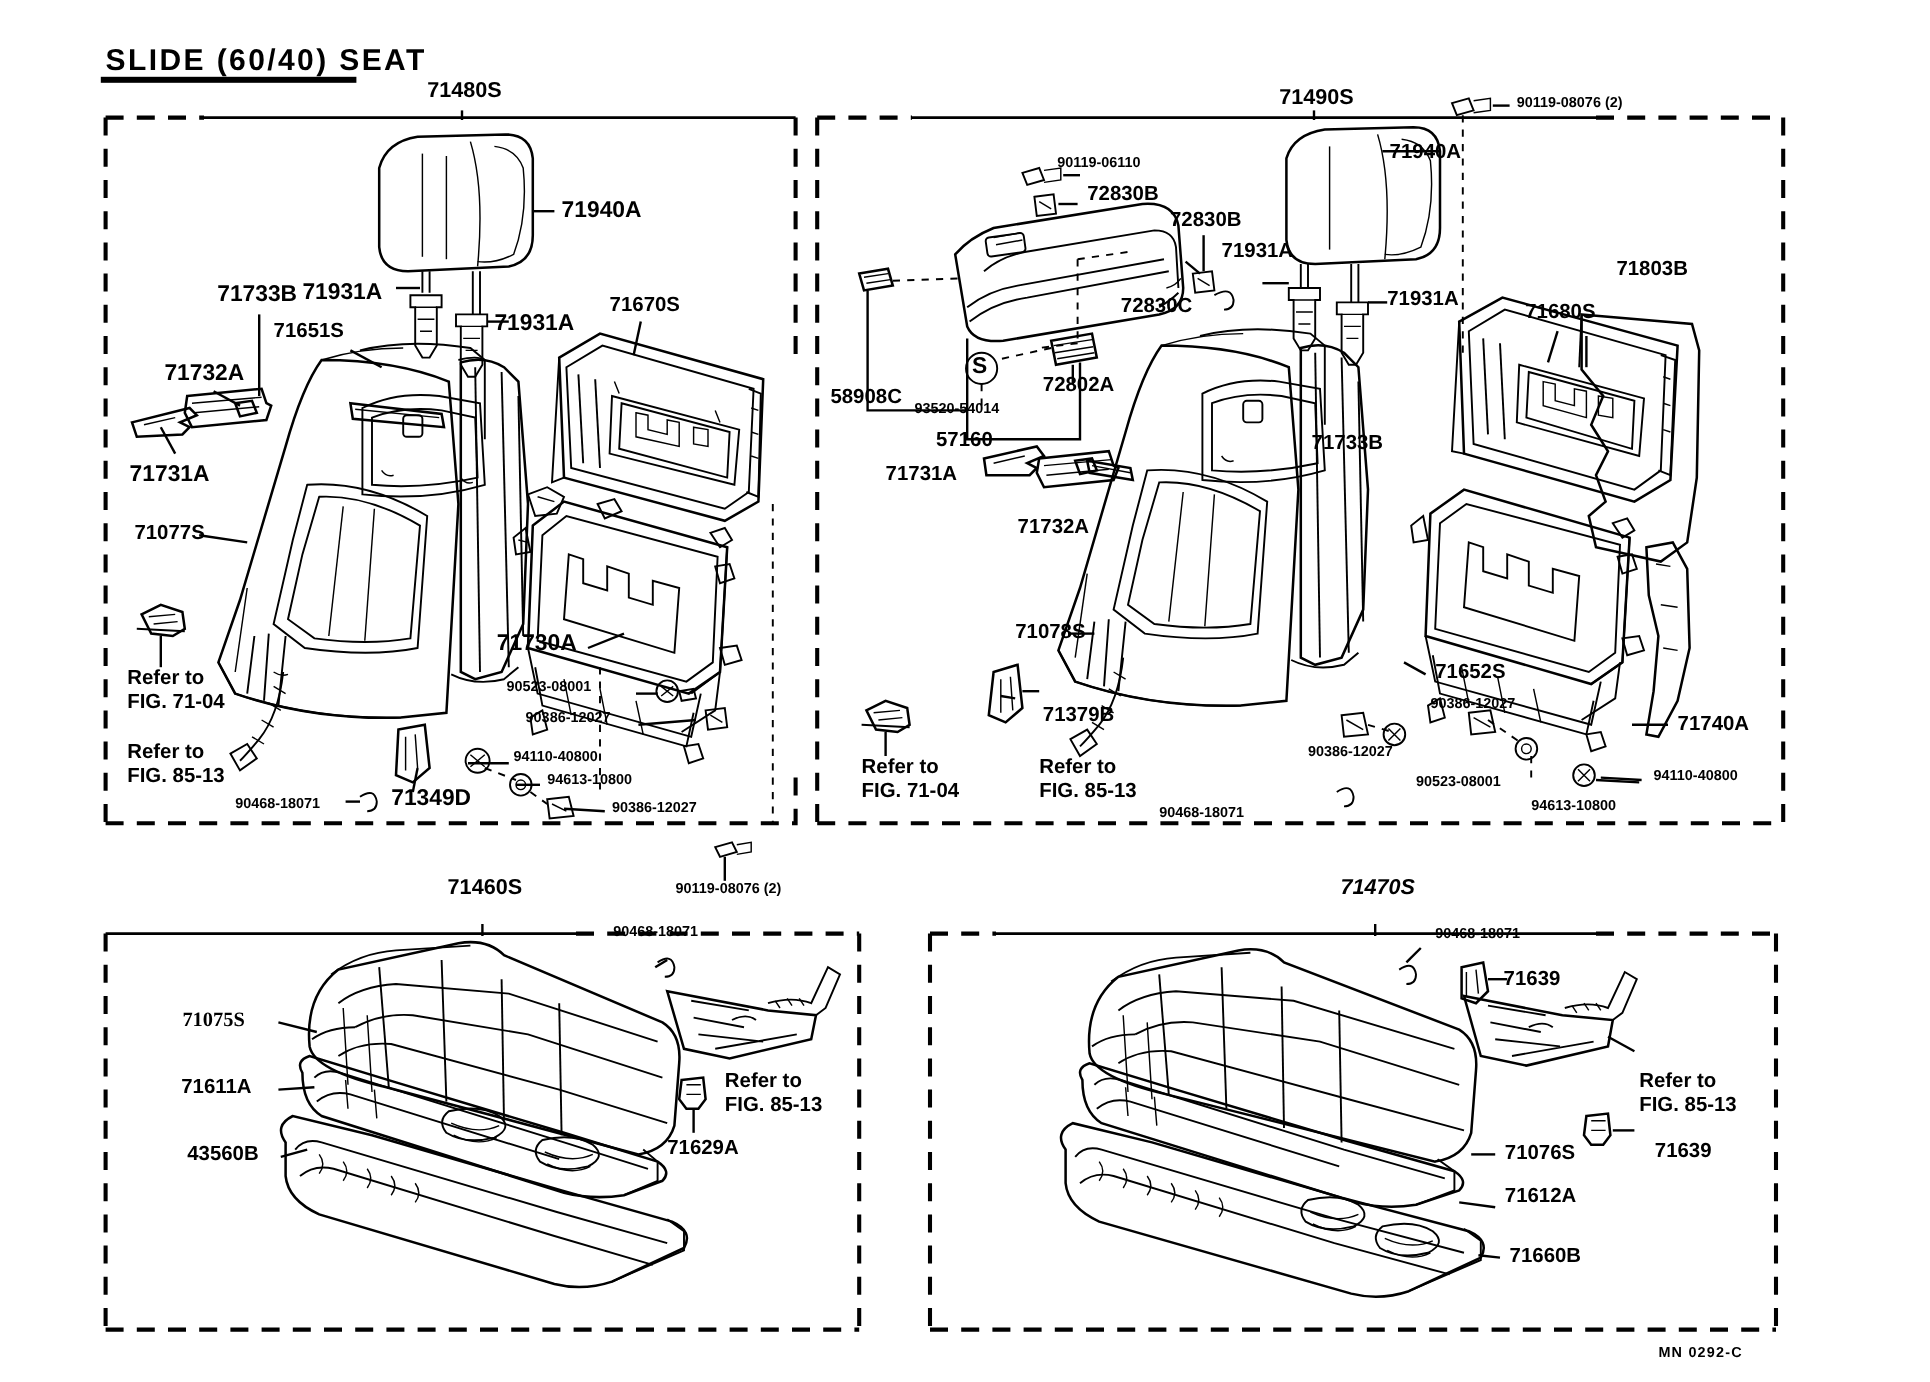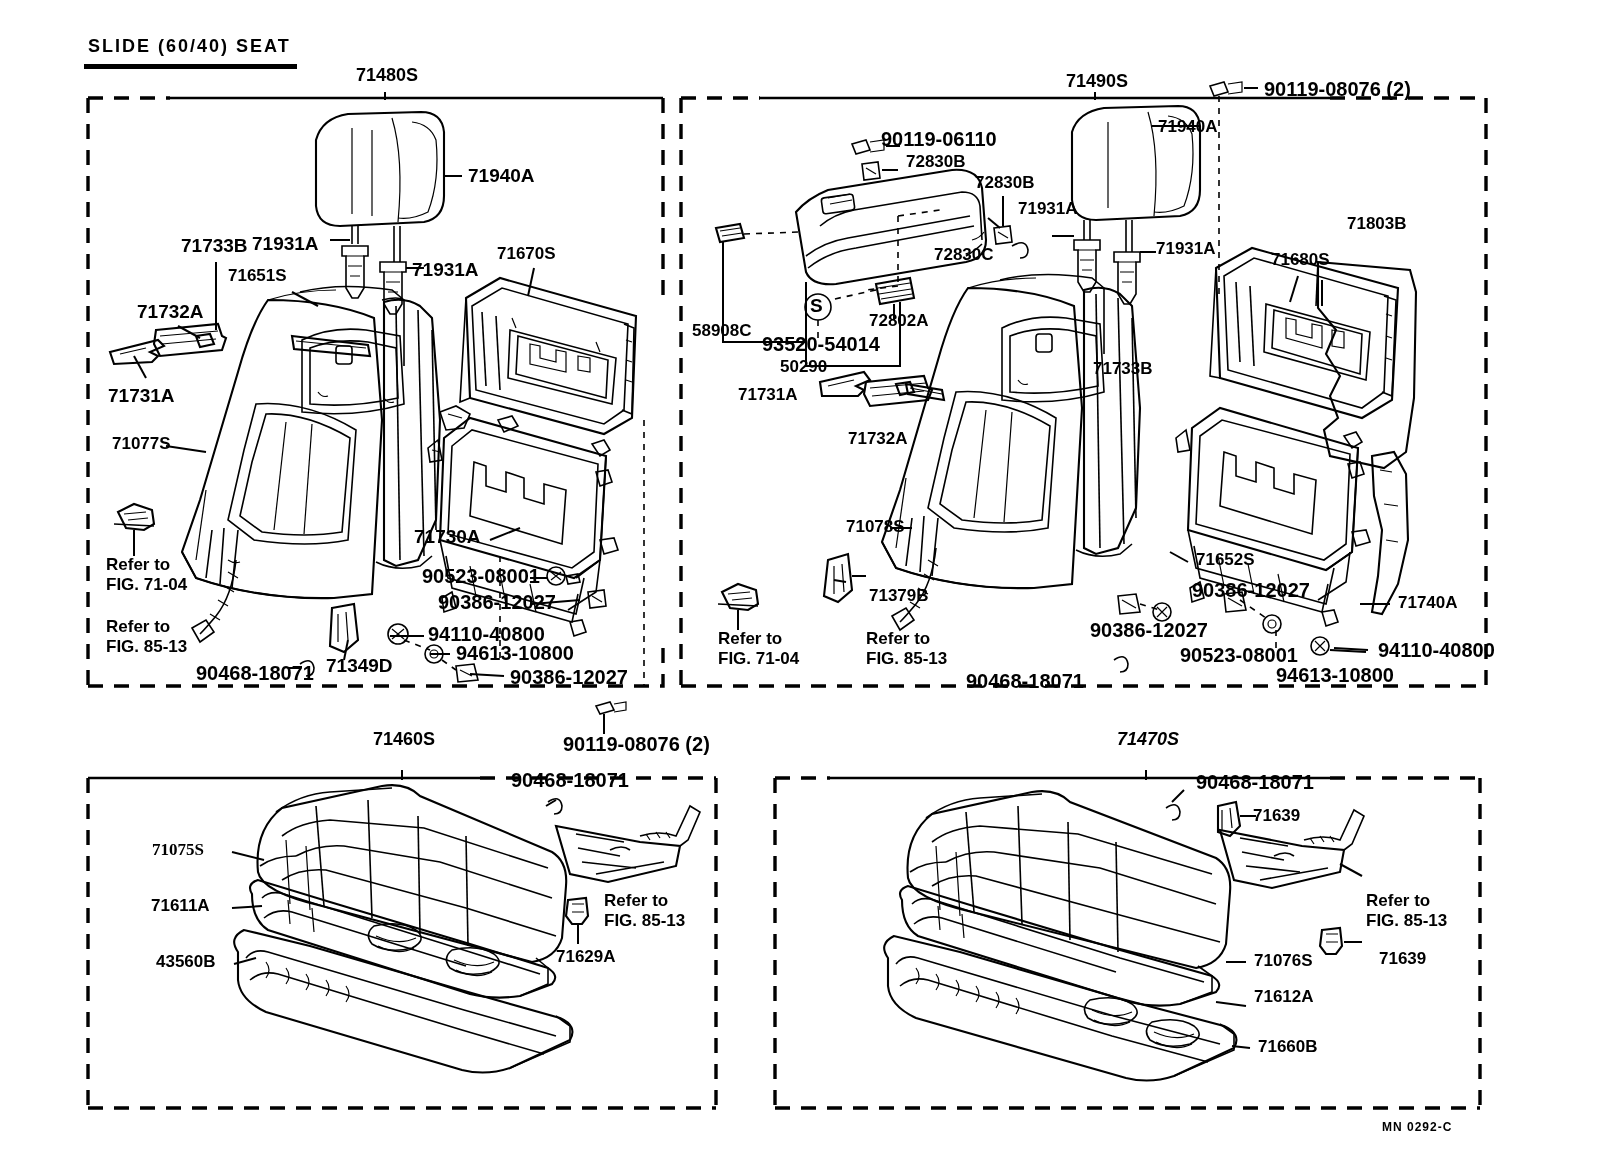--- a/index.html
+++ b/index.html
@@ -2,24 +2,24 @@
 <html><head>
 <meta charset="utf-8">
 <style>
   html,body{margin:0;padding:0;background:#ffffff;}
   body{width:1608px;height:1152px;position:relative;overflow:hidden;
        font-family:"Liberation Sans",sans-serif;color:#000;}
   #sheet{position:absolute;inset:0;width:1608px;height:1152px;}
   .lbl{position:absolute;font-family:"Liberation Sans",sans-serif;
        font-weight:bold;white-space:nowrap;line-height:1.05;}
   .s17{font-size:17px;}
-  .s16{font-size:20px;}
+  .s16{font-size:12px;}
   .s18{font-size:18px;}
   .s19{font-size:19px;}
-  .title{position:absolute;left:88px;top:36px;font-size:18px;font-weight:bold;
+  .title{position:absolute;left:88px;top:36px;font-size:25px;font-weight:bold;
          letter-spacing:2px;}
   .title-rule{position:absolute;left:84px;top:64px;width:213px;height:5px;background:#000;}
   .refer{position:absolute;font-size:17px;font-weight:bold;line-height:1.18;white-space:nowrap;}
   .footer{position:absolute;left:1382px;top:1120px;font-size:12px;font-weight:bold;
           letter-spacing:1px;}
   svg{position:absolute;left:0;top:0;}
   .ln{fill:none;stroke:#000;stroke-width:1.6;}
   .ln2{fill:none;stroke:#000;stroke-width:2.1;}
   .thin{fill:none;stroke:#000;stroke-width:1.2;}
   .lead{fill:none;stroke:#000;stroke-width:2;}
@@ -509,21 +509,21 @@
       <path class="lead" d="M1250 1048 L1232 1046"></path>
     </g>
   </svg>
 
   <div class="lbl s18" style="left:356px;top:66px;">71480S</div>
   <div class="lbl s19" style="left:468px;top:166px;">71940A</div>
   <div class="lbl s19" style="left:181px;top:236px;">71733B</div>
   <div class="lbl s19" style="left:252px;top:234px;">71931A</div>
   <div class="lbl s19" style="left:412px;top:260px;">71931A</div>
   <div class="lbl s17" style="left:228px;top:267px;">71651S</div>
-  <div class="lbl s17" style="left:497px;top:245px;">71670S</div>
+  <div class="lbl s17" style="left:508px;top:245px;">71670S</div>
   <div class="lbl s19" style="left:137px;top:302px;">71732A</div>
   <div class="lbl s19" style="left:108px;top:386px;">71731A</div>
   <div class="lbl s17" style="left:112px;top:435px;">71077S</div>
   <div class="lbl s19" style="left:414px;top:527px;">71730A</div>
   <div class="lbl s16" style="left:422px;top:566px;">90523-08001</div>
   <div class="lbl s16" style="left:438px;top:592px;">90386-12027</div>
   <div class="lbl s16" style="left:428px;top:624px;">94110-40800</div>
   <div class="lbl s16" style="left:456px;top:643px;">94613-10800</div>
   <div class="lbl s16" style="left:510px;top:667px;">90386-12027</div>
   <div class="lbl s19" style="left:326px;top:656px;">71349D</div>
@@ -540,21 +540,21 @@
 
   <div class="lbl s18" style="left:1066px;top:72px;">71490S</div>
   <div class="lbl s16" style="left:1264px;top:79px;">90119-08076 (2)</div>
   <div class="lbl s16" style="left:881px;top:129px;">90119-06110</div>
   <div class="lbl s17" style="left:906px;top:153px;">72830B</div>
   <div class="lbl s17" style="left:975px;top:174px;">72830B</div>
   <div class="lbl s17" style="left:934px;top:246px;">72830C</div>
   <div class="lbl s17" style="left:869px;top:312px;">72802A</div>
   <div class="lbl s17" style="left:692px;top:322px;">58908C</div>
   <div class="lbl s16" style="left:762px;top:334px;">93520-54014</div>
-  <div class="lbl s17" style="left:780px;top:358px;">50290</div>
+  <div class="lbl s17" style="left:780px;top:358px;">57160</div>
   <div class="lbl s17" style="left:1158px;top:118px;">71940A</div>
   <div class="lbl s17" style="left:1018px;top:200px;">71931A</div>
   <div class="lbl s17" style="left:1156px;top:240px;">71931A</div>
   <div class="lbl s17" style="left:1347px;top:215px;">71803B</div>
   <div class="lbl s17" style="left:1271px;top:251px;">71680S</div>
   <div class="lbl s17" style="left:1093px;top:360px;">71733B</div>
   <div class="lbl s17" style="left:738px;top:386px;">71731A</div>
   <div class="lbl s17" style="left:848px;top:430px;">71732A</div>
   <div class="lbl s17" style="left:846px;top:518px;">71078S</div>
   <div class="lbl s17" style="left:869px;top:567px;margin-top:20px;">71379B</div>

